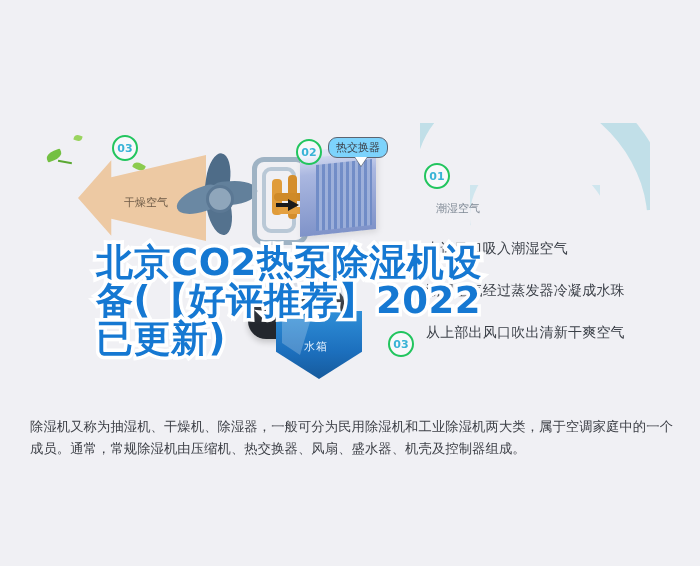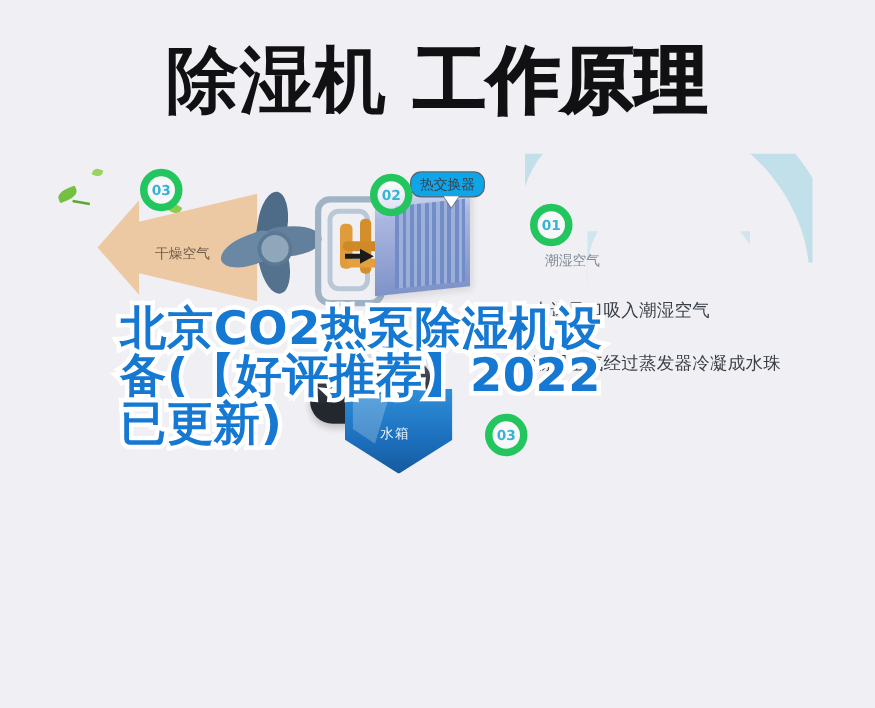--- a/index.html
+++ b/index.html
@@ -118,33 +118,33 @@
         clip-path:polygon(0 0,100% 0,100% 60%,50% 100%,0 60%);
         box-shadow:0 2px 5px rgba(0,0,0,.18);}
   .tank-hl{position:absolute;left:282px;top:200px;width:30px;height:40px;background:rgba(255,255,255,.22);
         clip-path:polygon(0 0,100% 0,60% 100%,0 70%);}
   .tank-label{position:absolute;left:304px;top:224px;font-size:11px;color:#eaf4ff;
         font-family:"DejaVu Sans",sans-serif;letter-spacing:1px;}
 
   
   .marker{
     position:absolute;width:22px;height:22px;border-radius:50%;
-    border:6px solid #22c55e;color:#38b3d6;background:rgba(255,255,255,.55);
+    border:2px solid #22c55e;color:#38b3d6;background:rgba(255,255,255,.55);
     font-size:11px;font-weight:bold;display:flex;align-items:center;justify-content:center;
     font-family:"DejaVu Sans",sans-serif;
   }
   .marker.m03{left:112px;top:20px;}
   .marker.m02{left:296px;top:24px;}
   .marker.m01{left:424px;top:48px;}
   .marker.m03b{left:388px;top:216px;}
 
   
   .callout{
     position:absolute;left:328px;top:22px;
-    border:1.6px solid #5d6470;border-radius:9px;background:#0ea5e9;
+    border:1.6px solid #5d6470;border-radius:9px;background:#7dd3fc;
     padding:2px 7px;font-size:11px;color:#3b4049;white-space:nowrap;
     font-family:"DejaVu Sans",sans-serif;
   }
   .callout::after{
     content:"";position:absolute;left:26px;bottom:-9px;width:0;height:0;
     border-left:6px solid transparent;border-right:6px solid transparent;border-top:9px solid #ffffff;
     filter:drop-shadow(0 1.4px 0 #5d6470);
   }
 
   
@@ -173,25 +173,20 @@
   
   .body-text{position:absolute;left:30px;top:416px;width:648px;}
   .p{font-size:13.3px;line-height:22px;color:#3c3f46;
      font-family:"DejaVu Sans",sans-serif;margin:0 0 14px 0;letter-spacing:.1px;}
 </style>
 </head>
 <body>
 
 <div class="page">
 
-  <div class="header">
-    <div class="header-title">
-      <span class="t-light">除湿机</span><span class="t-heavy"> 工作原理</span>
-    </div>
-  </div>
 
   <div class="illu">
 
     <div class="swoosh"></div>
     <div class="swoosh-2"></div>
 
     <div class="leaf l1"></div>
     <div class="leaf l2"></div>
     <div class="leaf l3"></div>
     <div class="leaf l4"></div>
@@ -235,25 +230,27 @@
     <div class="marker m03">03</div>
     <div class="marker m02">02</div>
     <div class="marker m01">01</div>
     <div class="marker m03b">03</div>
 
     <div class="moist-label">潮湿空气</div>
 
     <div class="annots">
       <div class="annot">由进风口吸入潮湿空气</div>
       <div class="annot">潮湿空气经过蒸发器冷凝成水珠</div>
+      <div class="annot">从上部出风口吹出清新干爽空气</div>
     </div>
   </div>
 
   <div class="overlay">
     <span class="ln">北京CO2热泵除湿机设</span>
     <span class="ln">备(【好评推荐】2022</span>
     <span class="ln c">已更新)</span>
   </div>
 
   <div class="body-text">
+    <p class="p">除湿机又称为抽湿机、干燥机、除湿器，一般可分为民用除湿机和工业除湿机两大类，属于空调家庭中的一个成员。通常，常规除湿机由压缩机、热交换器、风扇、盛水器、机壳及控制器组成。</p>
   </div>
 
 </div>
 
 </body></html>

